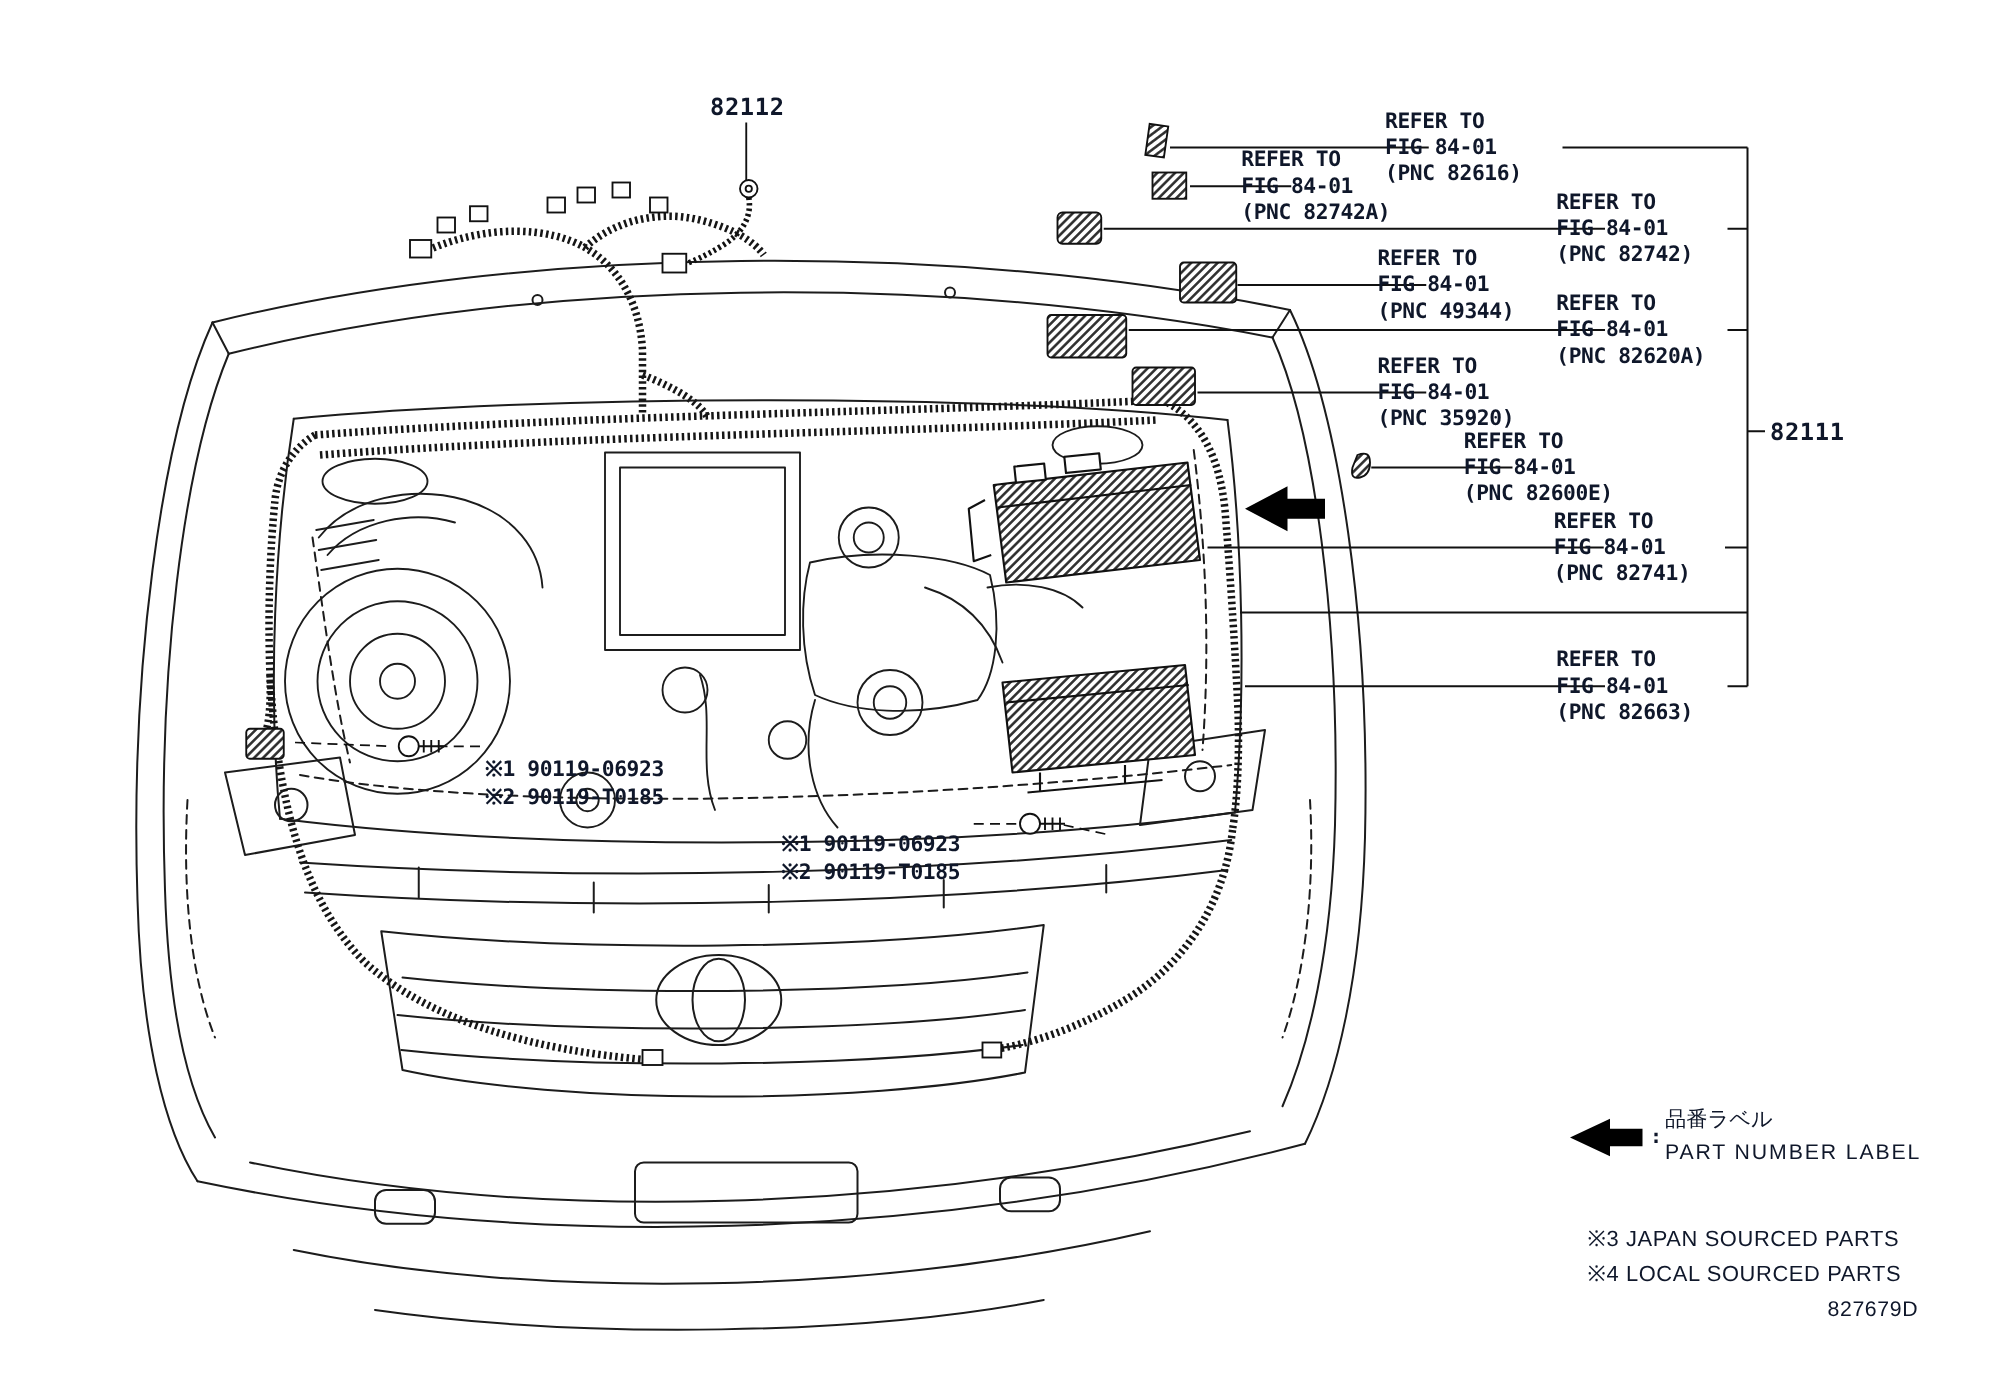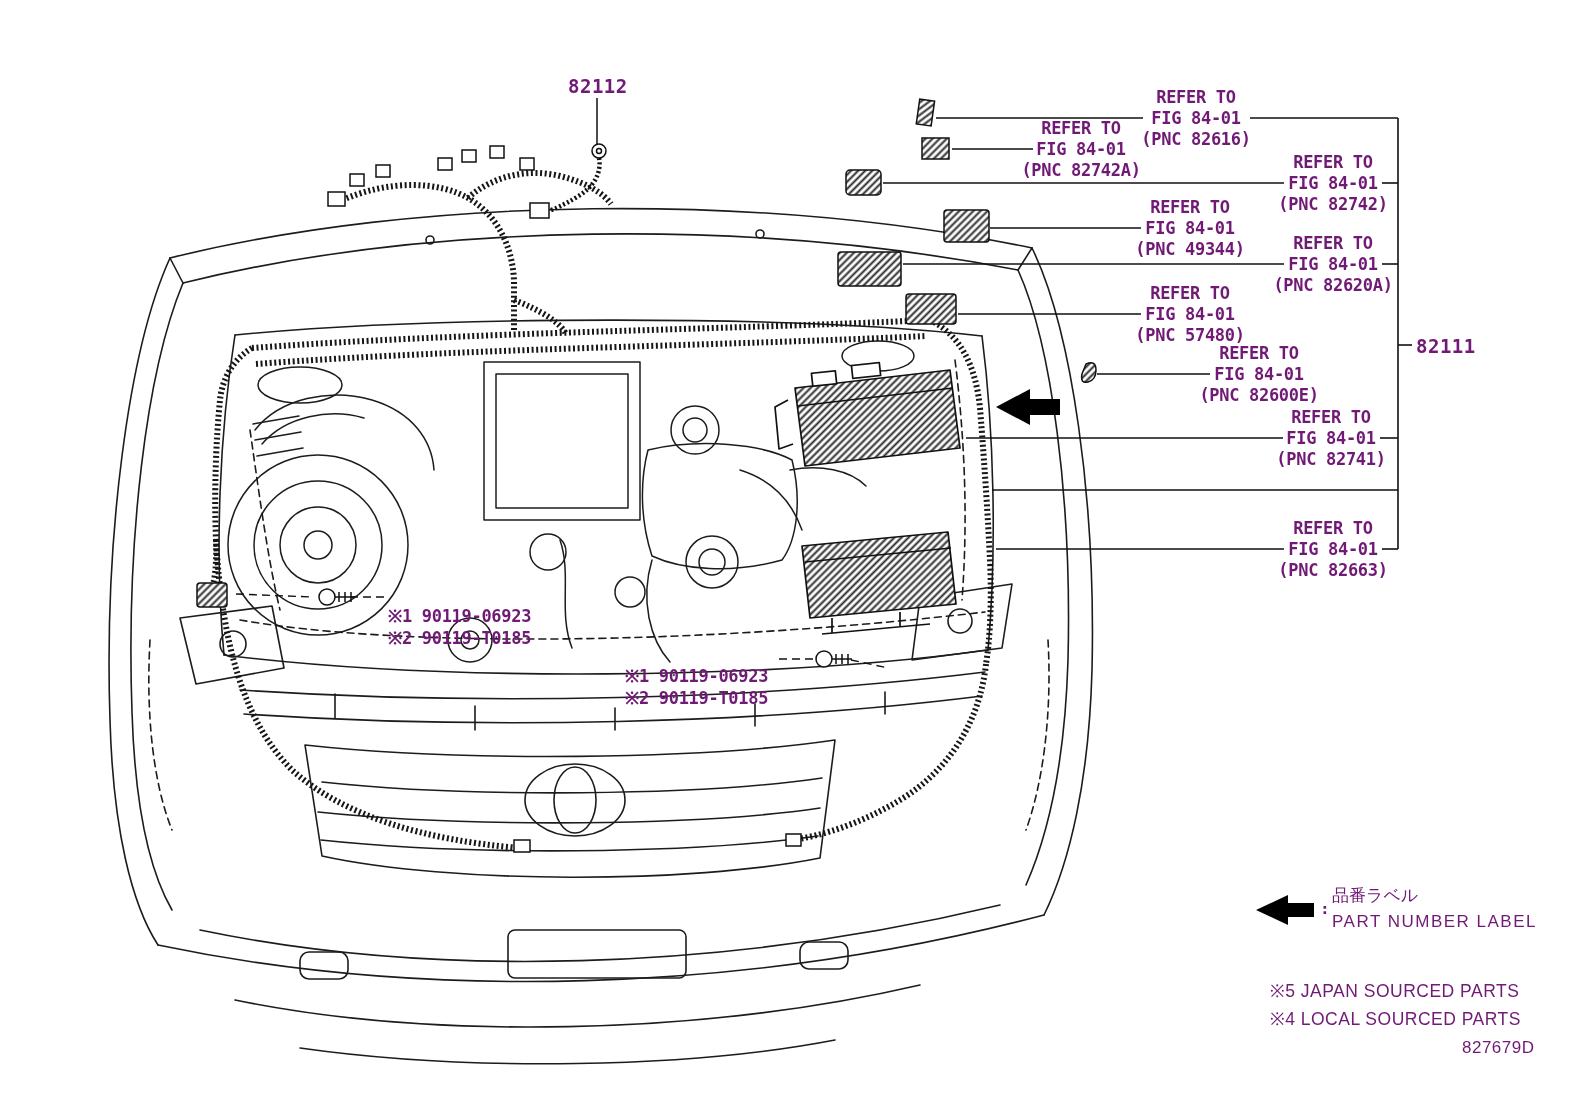--- a/index.html
+++ b/index.html
@@ -1,24 +1,24 @@
 <!DOCTYPE html>
 <html><head>
 <meta charset="utf-8">
 <style>
   * { margin:0; padding:0; box-sizing:border-box; }
   html,body { background:#fff; }
   .canvas {
     position:relative; width:1592px; height:1099px; background:#fff;
-    overflow:hidden; color:#701a75;
+    overflow:hidden; color:#0f172a;
     font-family:"DejaVu Sans Mono", monospace;
   }
   .canvas svg { position:absolute; left:0; top:0; }
   .callout {
-    position:absolute; width:176px; text-align:center;
+    position:absolute; width:176px; 
     font:bold 17px/21px "DejaVu Sans Mono", monospace;
     white-space:nowrap; letter-spacing:-0.3px;
   }
   .partnum {
     position:absolute; font:bold 19px/24px "DejaVu Sans Mono", monospace;
     white-space:nowrap; letter-spacing:0.5px;
   }
   .fastener {
     position:absolute; font:bold 17px/22px "DejaVu Sans Mono", monospace;
     white-space:nowrap; letter-spacing:-0.3px;margin-top:24px;
@@ -228,21 +228,21 @@
     <div>(PNC 49344)</div>
   </div>
   <div class="callout" style="left:1245px;top:233px">
     <div>REFER TO</div>
     <div>FIG 84-01</div>
     <div>(PNC 82620A)</div>
   </div>
   <div class="callout" style="left:1102px;top:283px">
     <div>REFER TO</div>
     <div>FIG 84-01</div>
-    <div>(PNC 57480)</div>
+    <div>(PNC 35920)</div>
   </div>
   <div class="callout" style="left:1171px;top:343px">
     <div>REFER TO</div>
     <div>FIG 84-01</div>
     <div>(PNC 82600E)</div>
   </div>
   <div class="callout" style="left:1243px;top:407px">
     <div>REFER TO</div>
     <div>FIG 84-01</div>
     <div>(PNC 82741)</div>
@@ -259,18 +259,18 @@
   </div>
   <div class="fastener" style="left:625px;top:641px">
     <div>※1 90119-06923</div>
     <div>※2 90119-T0185</div>
   </div>
 
   <div class="legend-colon" style="left:1320px;top:900px">:</div>
   <div class="legend-jp" style="left:1332px;top:886px">品番ラベル</div>
   <div class="legend-en" style="left:1332px;top:912px">PART NUMBER LABEL</div>
 
-  <div class="note" style="left:1270px;top:980px">※5 JAPAN SOURCED PARTS</div>
+  <div class="note" style="left:1270px;top:980px">※3 JAPAN SOURCED PARTS</div>
   <div class="note" style="left:1270px;top:1008px">※4 LOCAL SOURCED PARTS</div>
 
   <div class="doccode" style="left:1462px;top:1038px">827679D</div>
 
 </div>
 
 </body></html>

